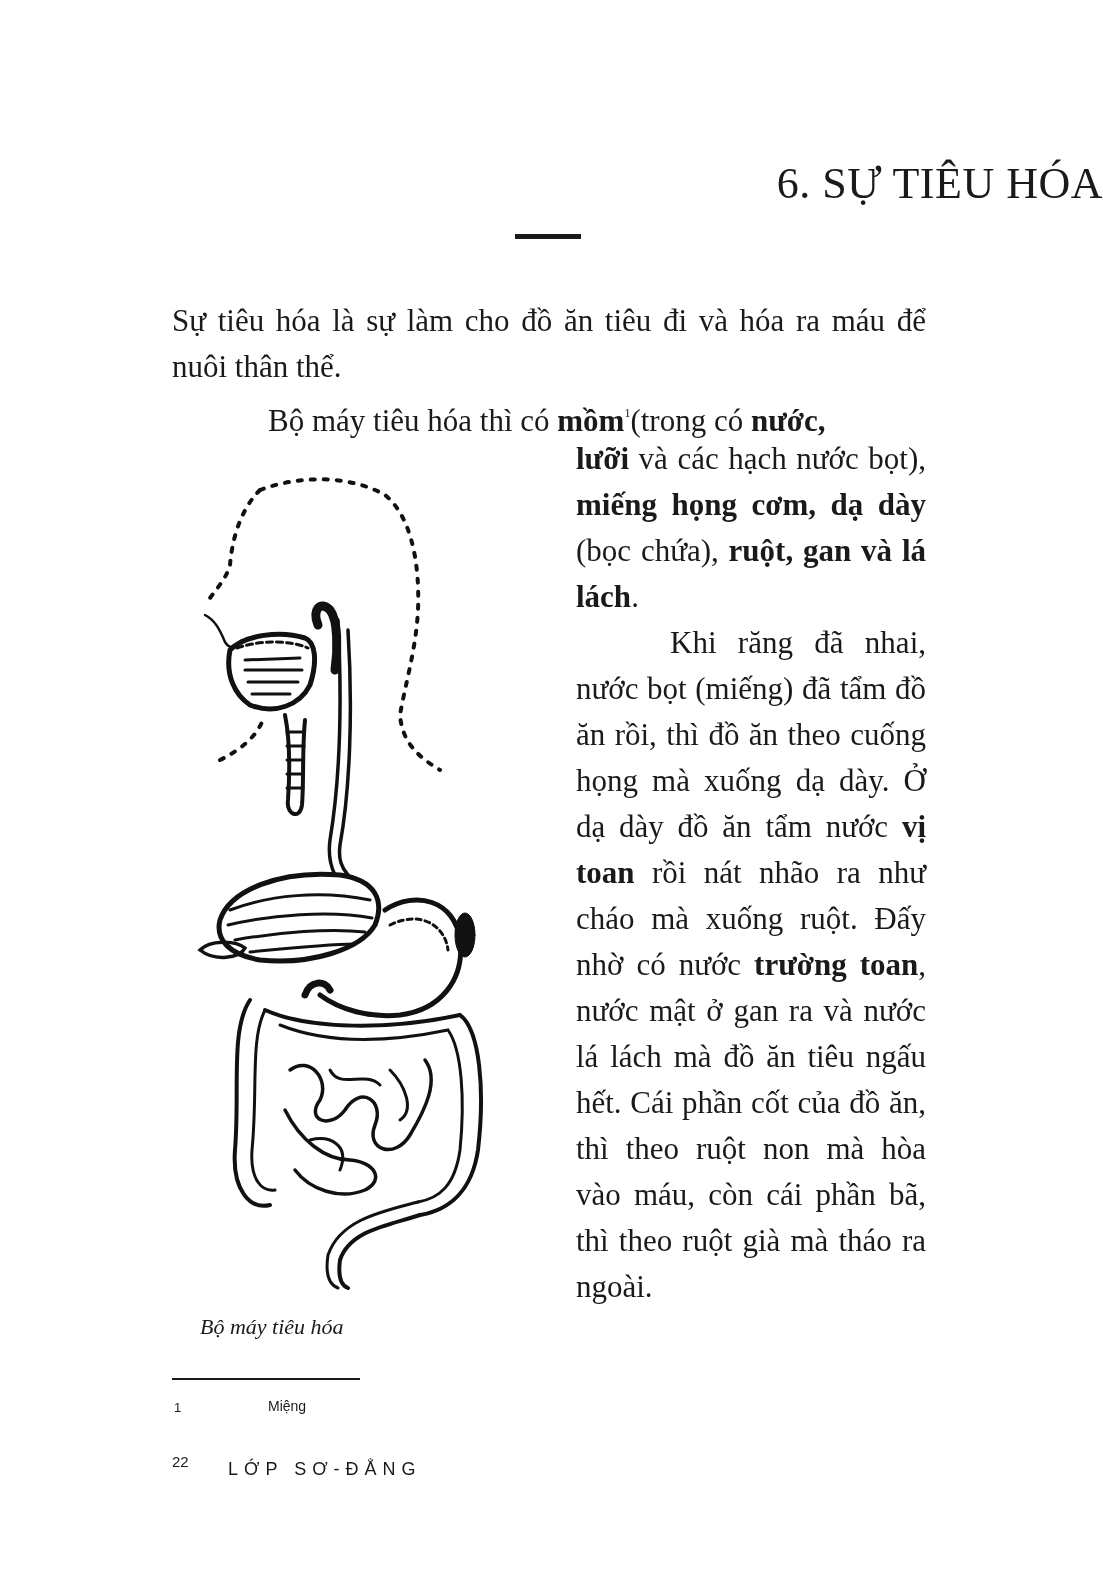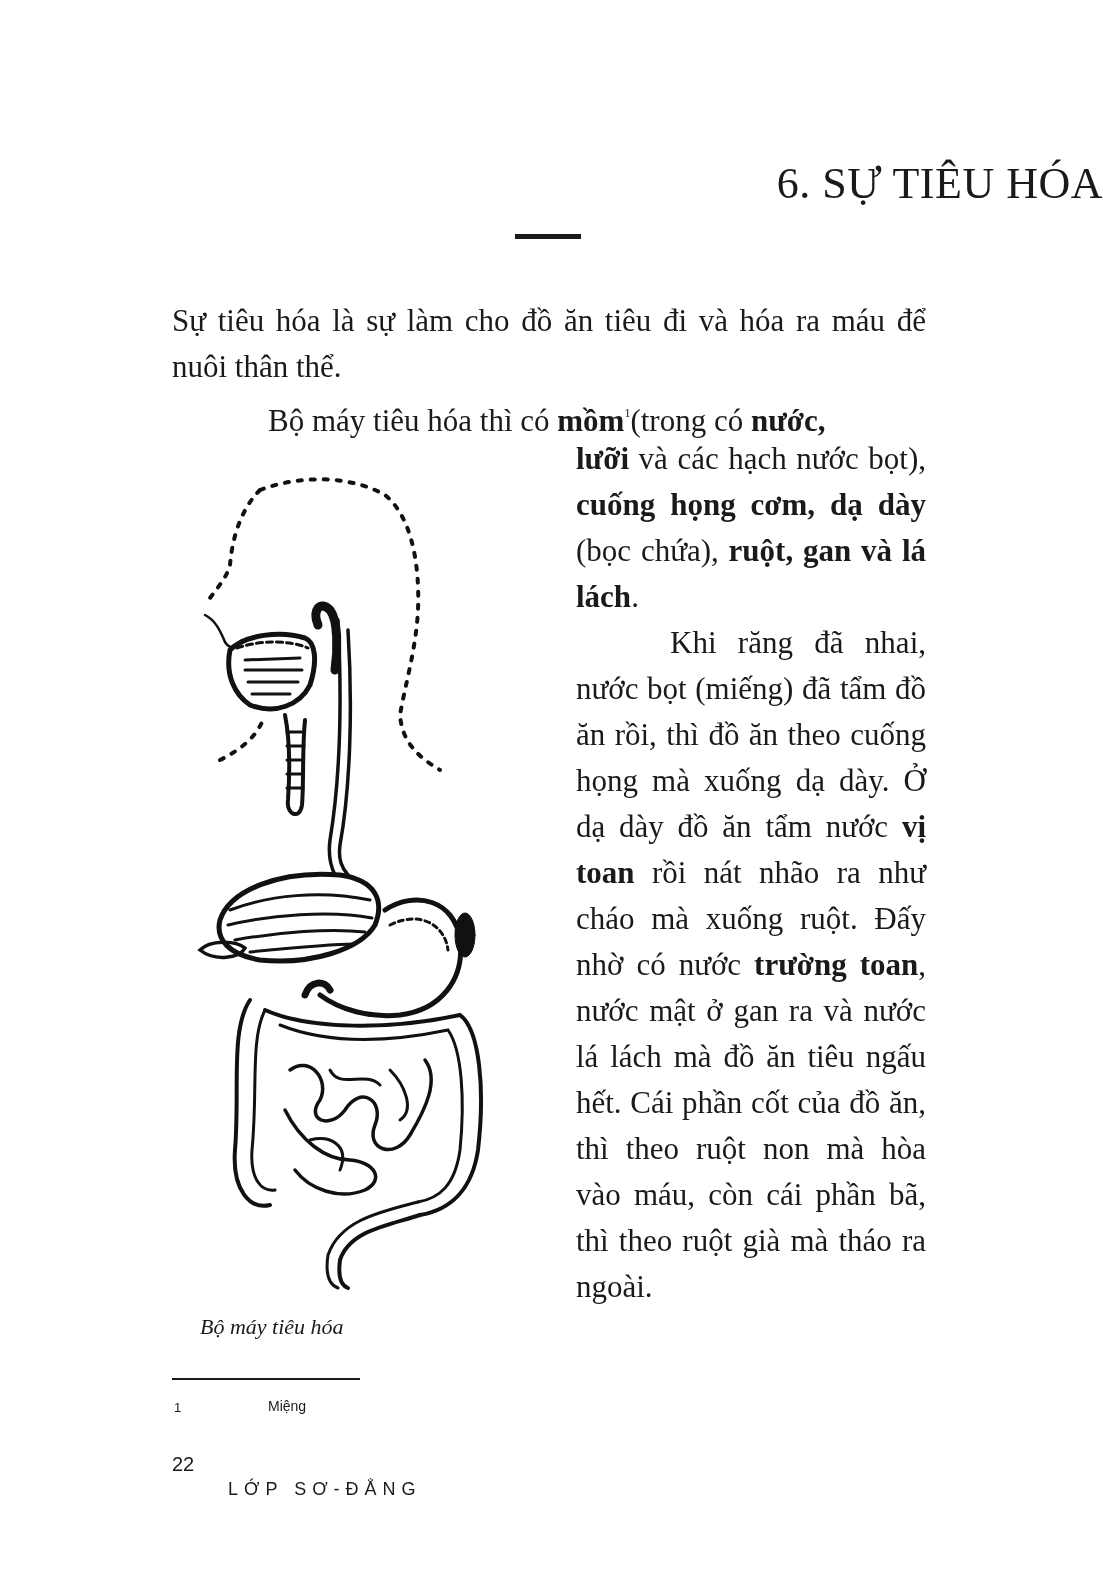--- a/index.html
+++ b/index.html
@@ -13,37 +13,37 @@
   .right-col { position: absolute; top: 436px; left: 576px; width: 350px; line-height: 46px; text-align: justify; }
   .right-col p { margin: 0; }
   .right-col .indent { text-indent: 94px; }
   b { font-weight: bold; }
   sup.fn { font-size: 12px; vertical-align: 14px; font-weight: normal; }
   .figure { position: absolute; top: 470px; left: 190px; width: 310px; height: 820px; }
   .caption { position: absolute; top: 1314px; left: 200px; width: 280px; text-align: left; font-family: "Liberation Serif", serif; font-style: italic; font-size: 22px; color: #1a1a1a; }
   .fn-rule { position: absolute; top: 1378px; left: 172px; width: 188px; height: 2px; background: #1a1a1a; }
   .fn-num { position: absolute; top: 1400px; left: 174px; font-family: "Liberation Sans", sans-serif; font-size: 13px; }
   .fn-text { position: absolute; top: 1398px; left: 268px; font-family: "Liberation Sans", sans-serif; font-size: 14px; }
-  .folio { position: absolute; top: 1453px; left: 172px; font-family: "Liberation Sans", sans-serif; font-size: 20px; color: #1a1a1a; }
-  .running { position: absolute; top: 1459px; left: 228px; font-family: "Liberation Sans", sans-serif; font-size: 18px; letter-spacing: 6px; color: #1a1a1a; margin-top: 20px; }
+  .folio { position: absolute; top: 1453px; left: 172px; font-family: "Liberation Sans", sans-serif; font-size: 15px; color: #1a1a1a; }
+  .running { position: absolute; top: 1459px; left: 228px; font-family: "Liberation Sans", sans-serif; font-size: 18px; letter-spacing: 6px; color: #1a1a1a; }
 </style>
 </head>
 <body>
 
 <div class="title">6. SỰ TIÊU HÓA</div>
 <div class="title-rule"></div>
 
 <div class="intro body-text">
   <p>Sự tiêu hóa là sự làm cho đồ ăn tiêu đi và hóa ra máu để nuôi thân thể.</p>
 </div>
 
 <div class="line3 body-text"><span>Bộ máy tiêu hóa thì có </span><b>mồm</b><sup class="fn">1</sup><span>(trong có </span><b>nước,</b></div>
 
 <div class="right-col body-text">
-  <p><b>lưỡi</b><span> và các hạch nước bọt), </span><b>cuống họng cơm,</b> <b>dạ dày</b><span> (bọc chứa), </span><b>ruột,</b> <b>gan và lá lách</b><span>.</span></p>
+  <p><b>lưỡi</b><span> và các hạch nước bọt), </span><b>miếng họng cơm,</b> <b>dạ dày</b><span> (bọc chứa), </span><b>ruột,</b> <b>gan và lá lách</b><span>.</span></p>
   <p class="indent"><span>Khi răng đã nhai, nước bọt (miếng) đã tẩm đồ ăn rồi, thì đồ ăn theo cuống họng mà xuống dạ dày. Ở dạ dày đồ ăn tẩm nước </span><b>vị toan</b><span> rồi nát nhão ra như cháo mà xuống ruột. Đấy nhờ có nước </span><b>trường toan</b><span>, nước mật ở gan ra và nước lá lách mà đồ ăn tiêu ngấu hết. Cái phần cốt của đồ ăn, thì theo ruột non mà hòa vào máu, còn cái phần bã, thì theo ruột già mà tháo ra ngoài.</span></p>
 </div>
 
 <div class="figure">
   <svg width="310" height="820" viewBox="0 0 310 820">
     <g fill="none" stroke="#111" stroke-linecap="round">
 
       <path d="M 30 655 M 70 20 C 110 5, 160 5, 195 25 C 220 45, 230 90, 228 140 C 226 180, 215 215, 210 245 C 212 270, 225 285, 250 300" stroke-width="4" stroke-dasharray="4 9"></path>
       <path d="M 70 20 C 50 40, 42 70, 40 95 C 36 110, 25 120, 15 135" stroke-width="4" stroke-dasharray="4 9"></path>
       <path d="M 30 290 C 50 280, 65 268, 72 252" stroke-width="4" stroke-dasharray="4 9"></path>

